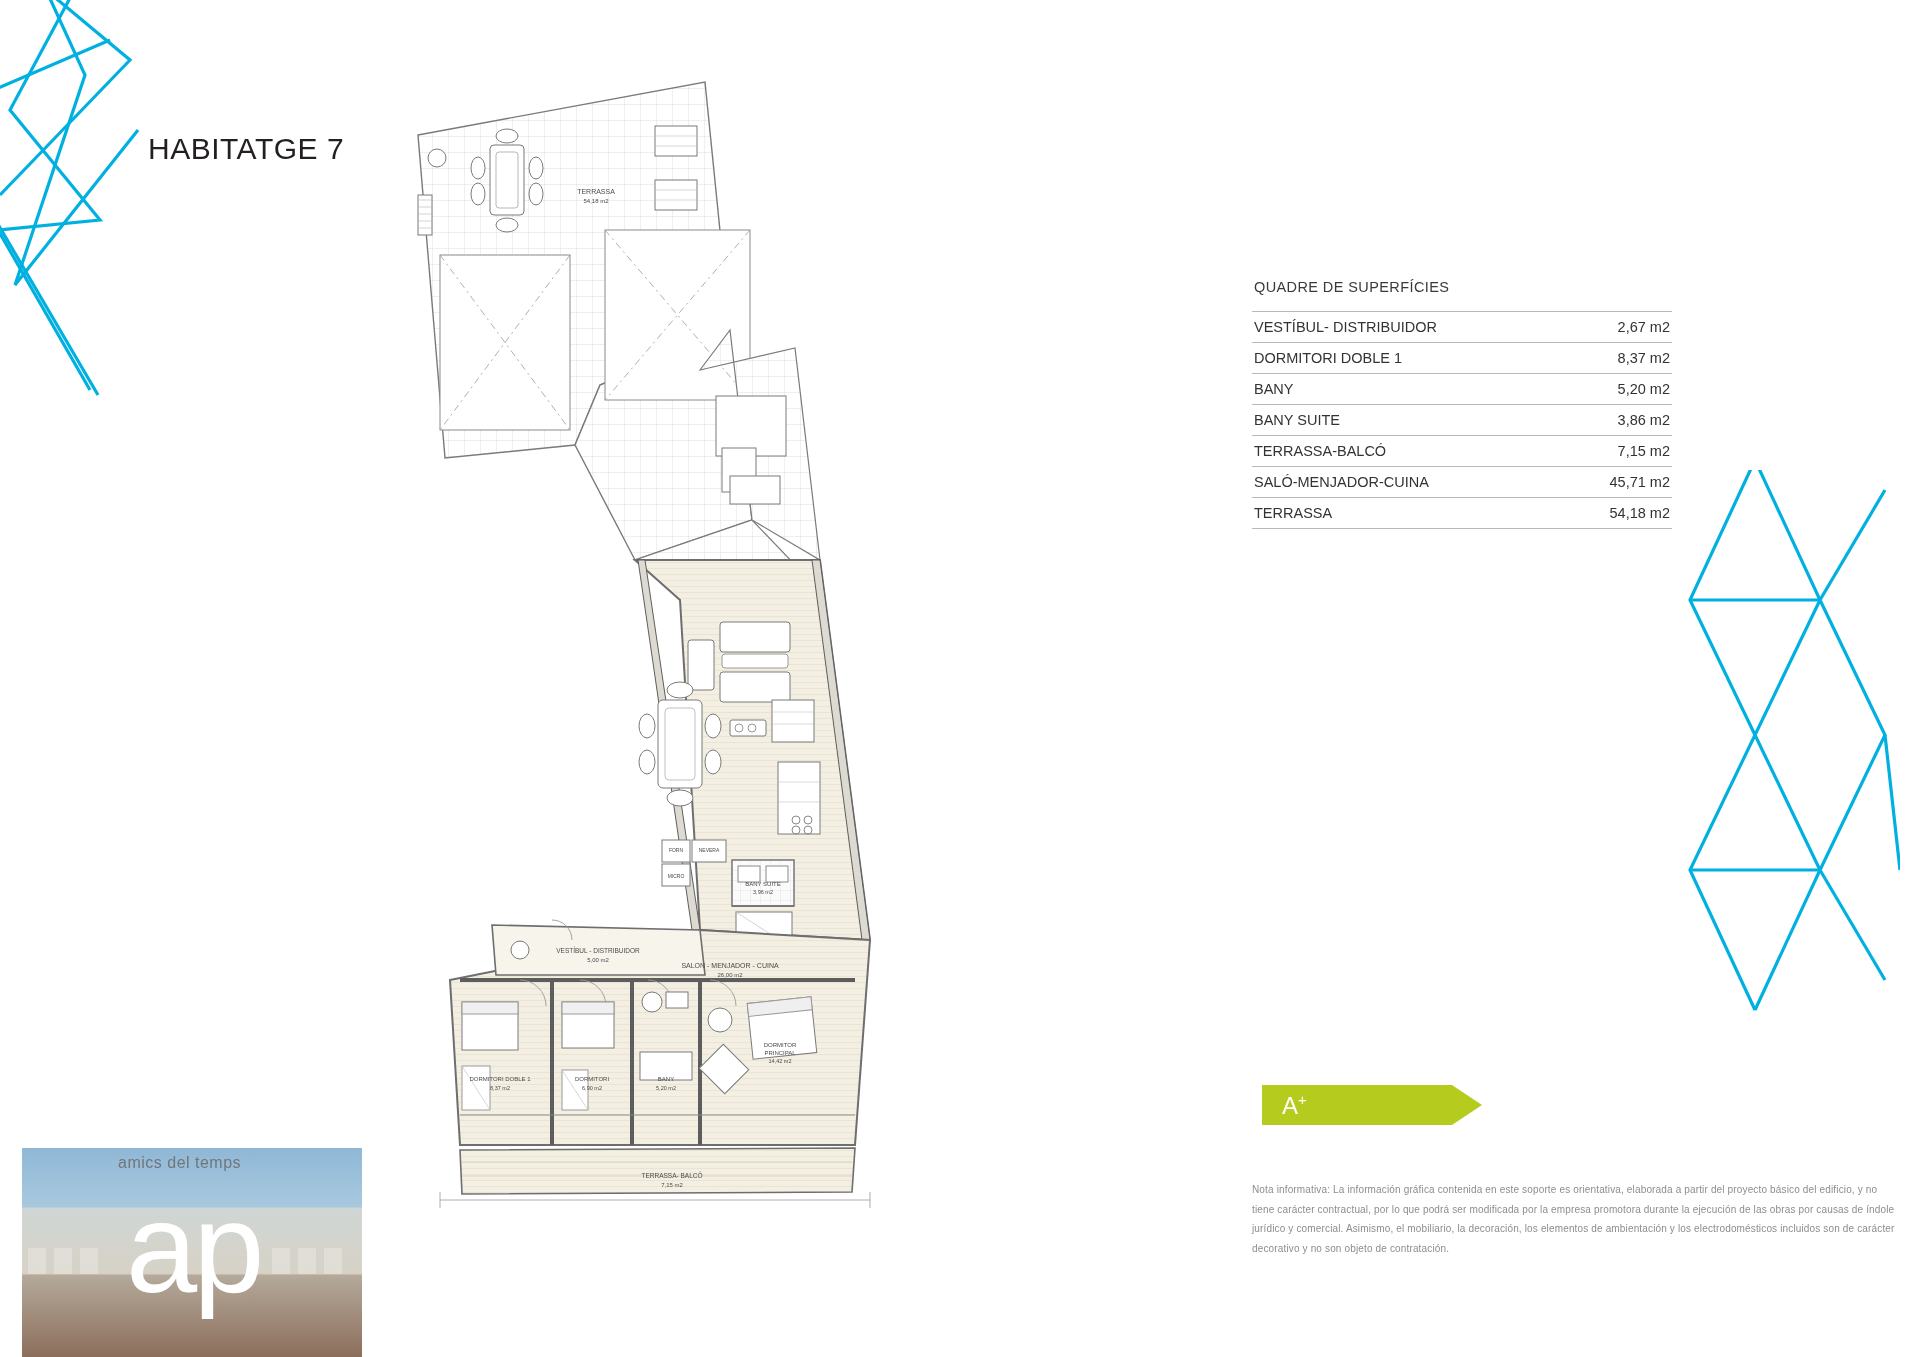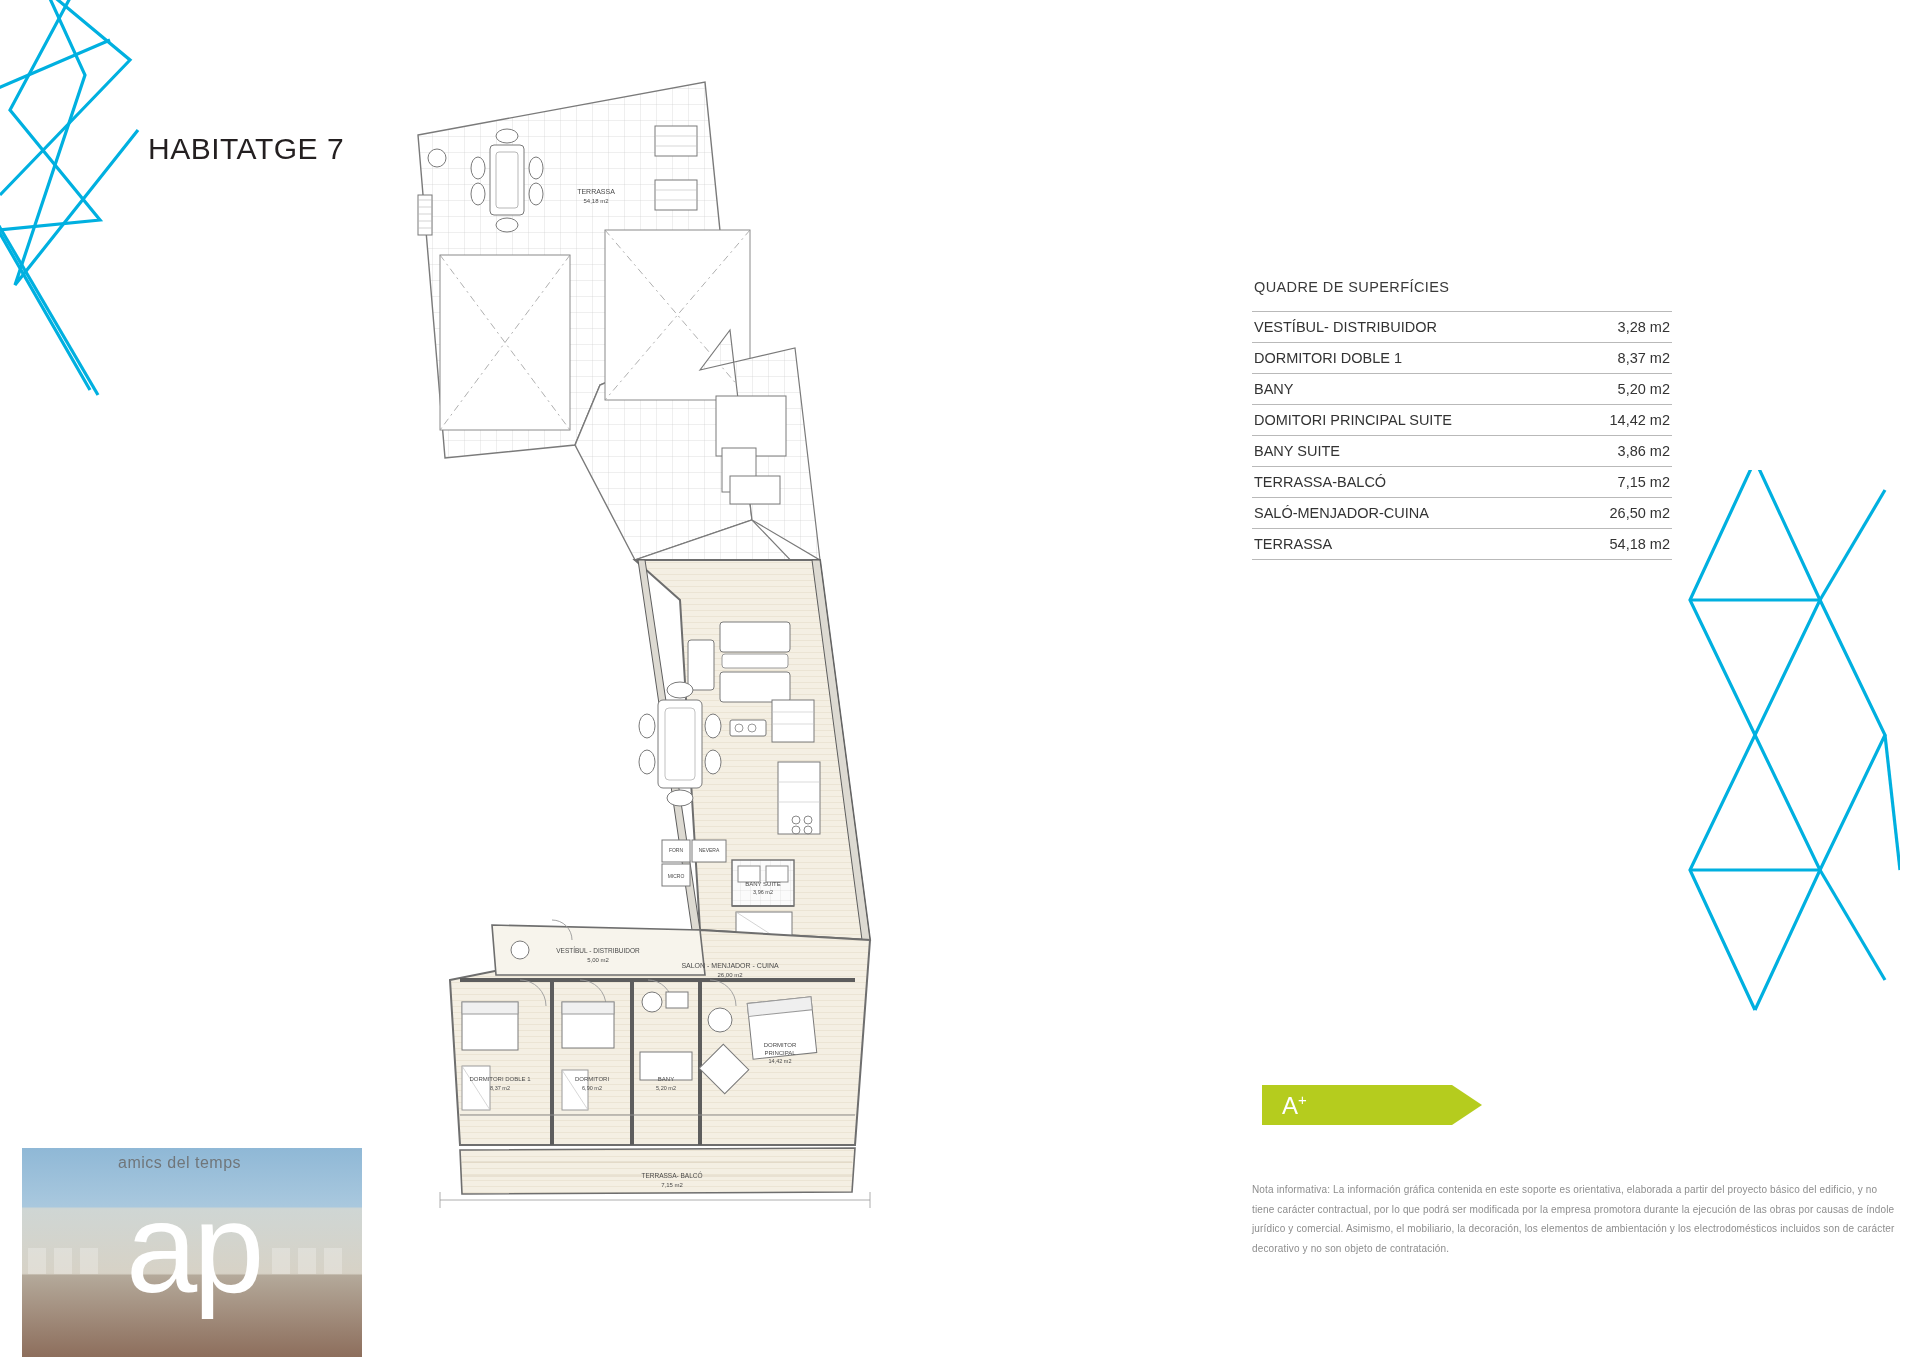--- a/index.html
+++ b/index.html
@@ -360,45 +360,41 @@
   </g>
 </svg>
 </div>
 
 <div class="table-block">
   <div class="table-title">QUADRE DE SUPERFÍCIES</div>
   <table class="surfaces">
     <tbody>
       <tr>
         <td>VESTÍBUL- DISTRIBUIDOR</td>
-        <td class="val">3,28 m2</td>
+        <td class="val">2,67 m2</td>
       </tr>
       <tr>
         <td>DORMITORI DOBLE 1</td>
         <td class="val">8,37 m2</td>
       </tr>
       <tr>
         <td>BANY</td>
         <td class="val">5,20 m2</td>
       </tr>
       <tr>
-        <td>DOMITORI PRINCIPAL SUITE</td>
-        <td class="val">14,42 m2</td>
-      </tr>
-      <tr>
         <td>BANY SUITE</td>
         <td class="val">3,86 m2</td>
       </tr>
       <tr>
         <td>TERRASSA-BALCÓ</td>
         <td class="val">7,15 m2</td>
       </tr>
       <tr>
         <td>SALÓ-MENJADOR-CUINA</td>
-        <td class="val">26,50 m2</td>
+        <td class="val">45,71 m2</td>
       </tr>
       <tr>
         <td>TERRASSA</td>
         <td class="val">54,18 m2</td>
       </tr>
     </tbody>
   </table>
 </div>
 
 <div class="energy">

